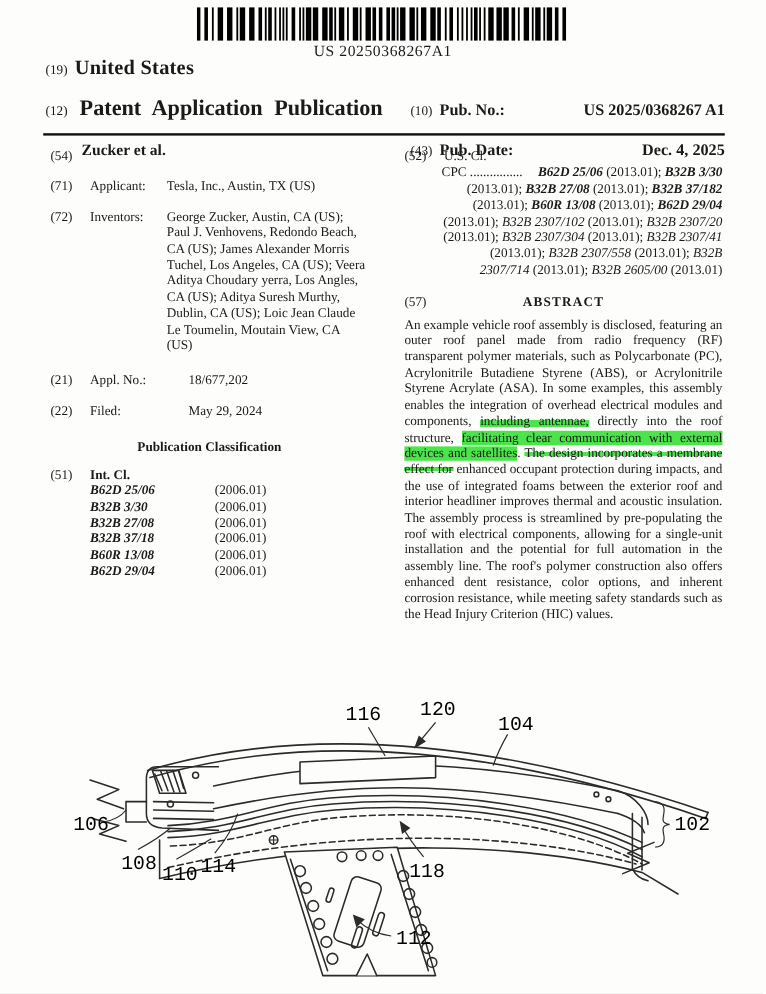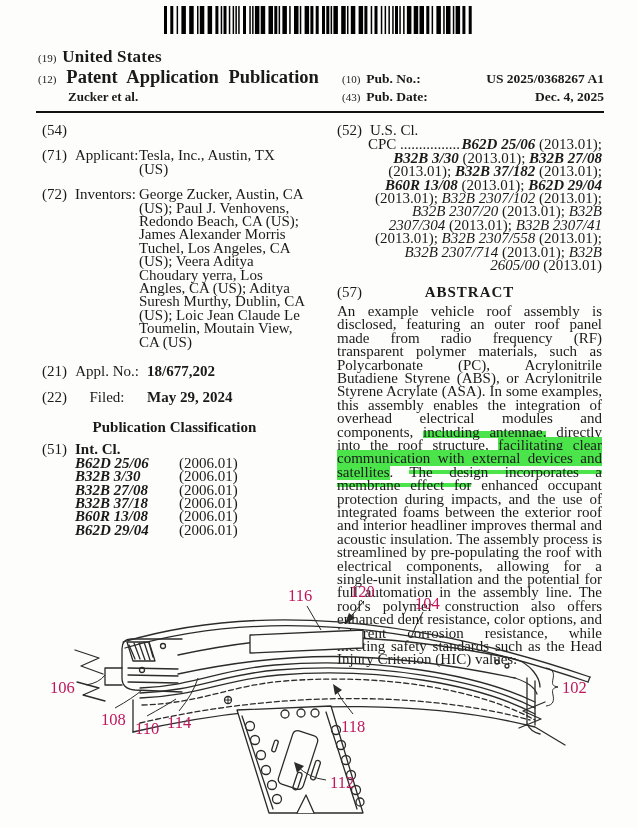--- a/index.html
+++ b/index.html
@@ -11,39 +11,39 @@
   }
   
   .barcode-wrap { position:absolute; top:6px; left:0; width:100%; text-align:center; }
   .barcode-svg { display:block; margin:0 auto; }
   .barcode-num { font-size:13px; letter-spacing:0.5px; margin-top:1px; font-family:"Liberation Serif", serif; }
   
   .header { position:absolute; top:47px; left:38px; right:34px; }
   .h-row { display:flex; align-items:baseline; }
   .fnum-sm { font-size:11px; margin-right:6px; }
   .country { font-size:17px; font-weight:bold; letter-spacing:.2px; }
-  .doc-type-row { margin-top:0; display:flex; justify-content:space-between; align-items:baseline; }
+  .doc-type-row { margin-top:14px; display:flex; justify-content:space-between; align-items:baseline; }
   .doc-type { font-size:18.5px; font-weight:bold; word-spacing:5px; }
   .authors { font-size:13px; font-weight:bold; margin-left:30px; margin-top:1px; }
   .pub-block { width:262px; }
   .pub-row { display:flex; align-items:baseline; font-size:13.5px; font-weight:bold; }
   .pub-row .fnum-sm { font-weight:normal; }
   .pub-row .val { margin-left:auto; }
   .rule { position:absolute; top:111px; left:36px; right:34px; border-top:2px solid #111; }
   
   .cols { position:absolute; top:124px; left:42px; width:560px; display:flex; gap:30px;
-          font-size:15px; line-height:13.4px; }
+          font-size:11px; line-height:13.4px; }
   .col { width:269px; }
   .field { display:flex; margin-bottom:12px; }
   .field .num { width:33px; flex:none; }
   .field .lbl { width:64px; flex:none; }
   .field .body { flex:1; }
   .title-54 { font-weight:bold; letter-spacing:.2px; }
-  .kv .lbl { width:64px;text-align:center; }
-  .kv .val { margin-left:8px; font-weight:bold; }
+  .kv .lbl { width:64px; }
+  .kv .val { margin-left:18px; font-weight:normal; }
   .pubclass-head { text-align:center; font-weight:bold; margin:17px 0 9px 0; }
   .intcl-label { font-weight:bold; }
   .intcl-row { display:flex; }
   .intcl-code { width:104px; font-weight:bold; font-style:italic; }
   
   .uscl-label { font-weight:normal; }
   .cpc-block { margin-left:31px; text-align:right; }
   .cpc-lead { float:left; }
   .seg-b { font-weight:normal; }
   .seg-bi { font-weight:bold; font-style:italic; }
@@ -51,21 +51,21 @@
   .seg-hl { background:var(--hl,#4be44b); }
   .seg-hl2 { background:linear-gradient(to bottom, transparent 42%, var(--hl,#4be44b) 42%, var(--hl,#4be44b) 88%, transparent 88%); }
   .seg-hl3 { background:linear-gradient(to bottom, transparent 38%, var(--hl,#4be44b) 38%, var(--hl,#4be44b) 64%, transparent 64%); }
   .abstract-headrow { position:relative; margin:14px 0 5px 0; }
   .abstract-headrow .num { position:absolute; left:0; }
   .abstract-title { text-align:center; font-weight:bold; letter-spacing:1px; }
   .abstract-text { text-align:justify; }
   
   .figure { position:absolute; left:45px; top:582px; width:558px; height:240px; }
   .figure svg { position:absolute; left:0; top:0; }
-  .ref-label { position:absolute; font-family:Liberation Serif, serif; font-size:16.5px; color:#be185d; }
+  .ref-label { position:absolute; font-family:Liberation Mono, monospace; font-size:16.5px; color:#000000; }
 </style>
 </head>
 <body>
 
 <div class="page">
 
   <div class="barcode-wrap">
     <svg class="barcode-svg" width="310" height="28" viewBox="0 0 310 28" fill="#000">
         <rect x="0.0" y="0" width="3.0" height="28"></rect>
         <rect x="6.3" y="0" width="3.0" height="28"></rect>
@@ -121,20 +121,21 @@
         <rect x="262.3" y="0" width="3.0" height="28"></rect>
         <rect x="267.6" y="0" width="1.5" height="28"></rect>
         <rect x="272.4" y="0" width="4.5" height="28"></rect>
         <rect x="279.2" y="0" width="1.5" height="28"></rect>
         <rect x="282.0" y="0" width="4.5" height="28"></rect>
         <rect x="288.8" y="0" width="1.5" height="28"></rect>
         <rect x="291.6" y="0" width="4.5" height="28"></rect>
         <rect x="298.4" y="0" width="3.0" height="28"></rect>
         <rect x="304.7" y="0" width="3.0" height="28"></rect>
       </svg>
+    <div class="barcode-num">US 20250368267A1</div>
   </div>
 
   <div class="header">
     <div class="h-row">
       <span class="fnum-sm">(19)</span>
       <span class="country">United States</span>
     </div>
     <div class="doc-type-row">
       <span>
         <span class="fnum-sm">(12)</span>
@@ -325,21 +326,21 @@
       </g>
       <g fill="#2b2b2b" stroke="none">
         <path d="M300,42 L310,36 L304,31 Z"></path>
         <path d="M288,102 L290,113 L297,108 Z"></path>
         <path d="M249,180 L252,191 L259,184 Z"></path>
       </g>
     </svg>
     <div class="ref-label" style="left:243px; top:4px">116</div>
     <div class="ref-label" style="left:305px; top:0px">120</div>
     <div class="ref-label" style="left:370px; top:12px">104</div>
-    <div class="ref-label" style="left:5px;  top:96px">106</div>
+    <div class="ref-label" style="left:16px;  top:96px">106</div>
     <div class="ref-label" style="left:56px; top:128px">108</div>
     <div class="ref-label" style="left:90px; top:137px">110</div>
     <div class="ref-label" style="left:122px;top:131px">114</div>
     <div class="ref-label" style="left:296px;top:135px">118</div>
     <div class="ref-label" style="left:285px;top:191px">112</div>
     <div class="ref-label" style="left:517px;top:96px">102</div>
   </div>
 </div>
 
 </body></html>

